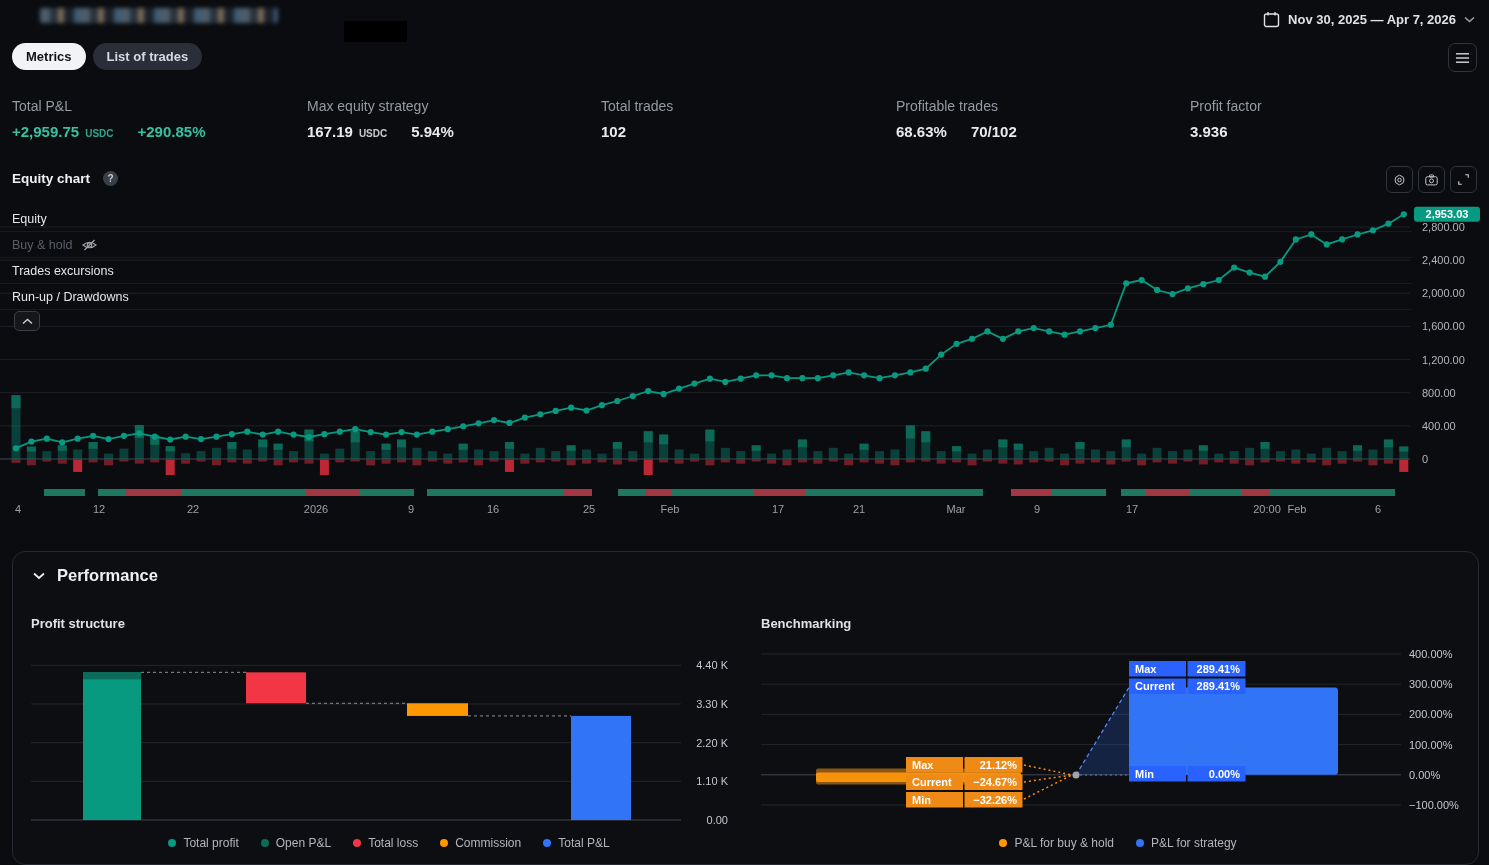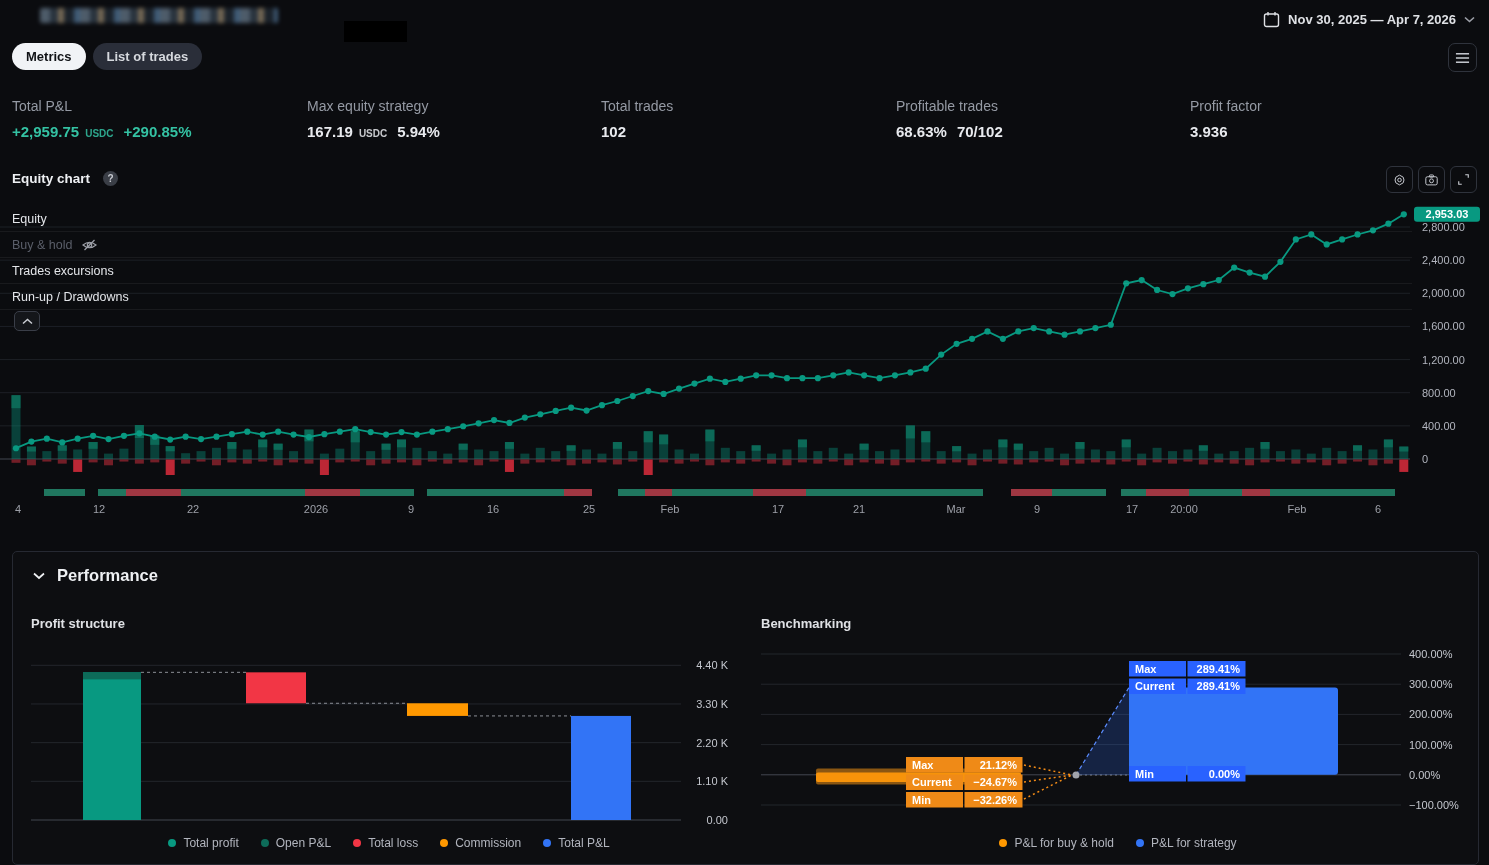--- a/index.html
+++ b/index.html
@@ -17,41 +17,41 @@
   .tab{height:27px;border-radius:14px;border:none;padding:0 14px;font-size:13px;font-weight:600;cursor:pointer;font-family:inherit;}
   .tab.active{background:#f1f3f6;color:#101216;}
   .tab.inactive{background:#2a2e39;color:#d6d9de;}
   .icon-btn{display:flex;align-items:center;justify-content:center;background:transparent;border:1px solid #2f333c;border-radius:6px;cursor:pointer;}
   .list-btn{right:12px;top:43px;width:29px;height:29px;border-radius:7px;}
   
   .stat{top:98px;}
   .stat .lbl{font-size:14px;color:#959aa4;margin-bottom:9px;}
   .stat .val{font-size:15px;font-weight:700;display:flex;align-items:baseline;gap:6px;}
   .stat .unit{font-size:10px;font-weight:700;opacity:.85;}
-  .stat .extra{font-size:15px;font-weight:700;margin-left:4px;}
+  .stat .extra{font-size:15px;font-weight:700;margin-left:18px;}
   
   .eq-title-row{left:12px;top:171px;display:flex;align-items:center;gap:13px;}
   .eq-title{font-size:13.5px;font-weight:700;color:#eef0f3;}
   .help{width:15px;height:15px;border-radius:50%;background:#3a3e46;color:#c9ccd2;font-size:10px;font-weight:700;
     display:flex;align-items:center;justify-content:center;cursor:pointer;}
   .eq-tools{right:12px;top:166px;display:flex;gap:5px;}
   .eq-tools .icon-btn{width:27px;height:27px;}
   .eq-legend-row{left:0;width:1412px;height:26px;border-bottom:1px solid rgba(255,255,255,0.06);
     display:flex;align-items:center;gap:9px;padding-left:12px;box-sizing:border-box;cursor:pointer;}
   .eq-legend-row .txt{font-size:12.5px;color:#e4e6ea;}
   .eq-legend-row.dim .txt{color:#5b5f6a;}
   .collapse-btn{left:14px;top:311px;width:26px;height:20px;border-radius:5px;border:1px solid #3a3e48;background:#14161a;}
   #trade-strip{left:0;top:489px;width:1489px;height:7px;}
   #trade-strip .seg{position:absolute;top:0;height:7px;}
   #trade-strip .win{background:#20775f;}
   #trade-strip .loss{background:#a03742;}
   #x-labels{left:0;top:503px;width:1489px;height:16px;}
   #x-labels span{position:absolute;transform:translateX(-50%);font-size:11px;color:#9da0a8;}
   
-  .perf-card{left:12px;top:551px;width:1465px;height:312px;border:1px solid #262932;border-radius:5px;background:#0d0e11;}
+  .perf-card{left:12px;top:551px;width:1465px;height:312px;border:1px solid #262932;border-radius:13px;background:#0d0e11;}
   .perf-head{position:absolute;left:20px;top:14px;display:flex;align-items:center;gap:12px;cursor:pointer;}
   .perf-title{font-size:16.5px;font-weight:700;color:#eef0f3;}
   .sub-title{position:absolute;top:64px;font-size:13px;font-weight:700;color:#dfe1e5;}
   .legend-row{position:absolute;top:284px;display:flex;gap:22px;justify-content:center;}
   .legend-item{display:flex;align-items:center;gap:7px;font-size:12px;color:#b2b5be;}
   .legend-dot{width:8px;height:8px;border-radius:50%;}
   svg text{font-family:"Liberation Sans", sans-serif;}
 </style>
 </head>
 <body>
@@ -534,21 +534,21 @@
       <span style="left: 316px;">2026</span>
       <span style="left: 411px;">9</span>
       <span style="left: 493px;">16</span>
       <span style="left: 589px;">25</span>
       <span style="left: 670px;">Feb</span>
       <span style="left: 778px;">17</span>
       <span style="left: 859px;">21</span>
       <span style="left: 956px;">Mar</span>
       <span style="left: 1037px;">9</span>
       <span style="left: 1132px;">17</span>
-      <span style="left: 1184px;">20:00</span>
+      <span style="left: 1267px;">20:00</span>
       <span style="left: 1297px;">Feb</span>
       <span style="left: 1378px;">6</span>
     </div>
 
   <div class="abs perf-card">
     <div class="perf-head">
       <svg width="12" height="8" viewBox="0 0 12 8">
         <polyline points="1,1.5 6,6 11,1.5" fill="none" stroke="#eef0f3" stroke-width="1.7"></polyline>
       </svg>
       <span class="perf-title">Performance</span>

